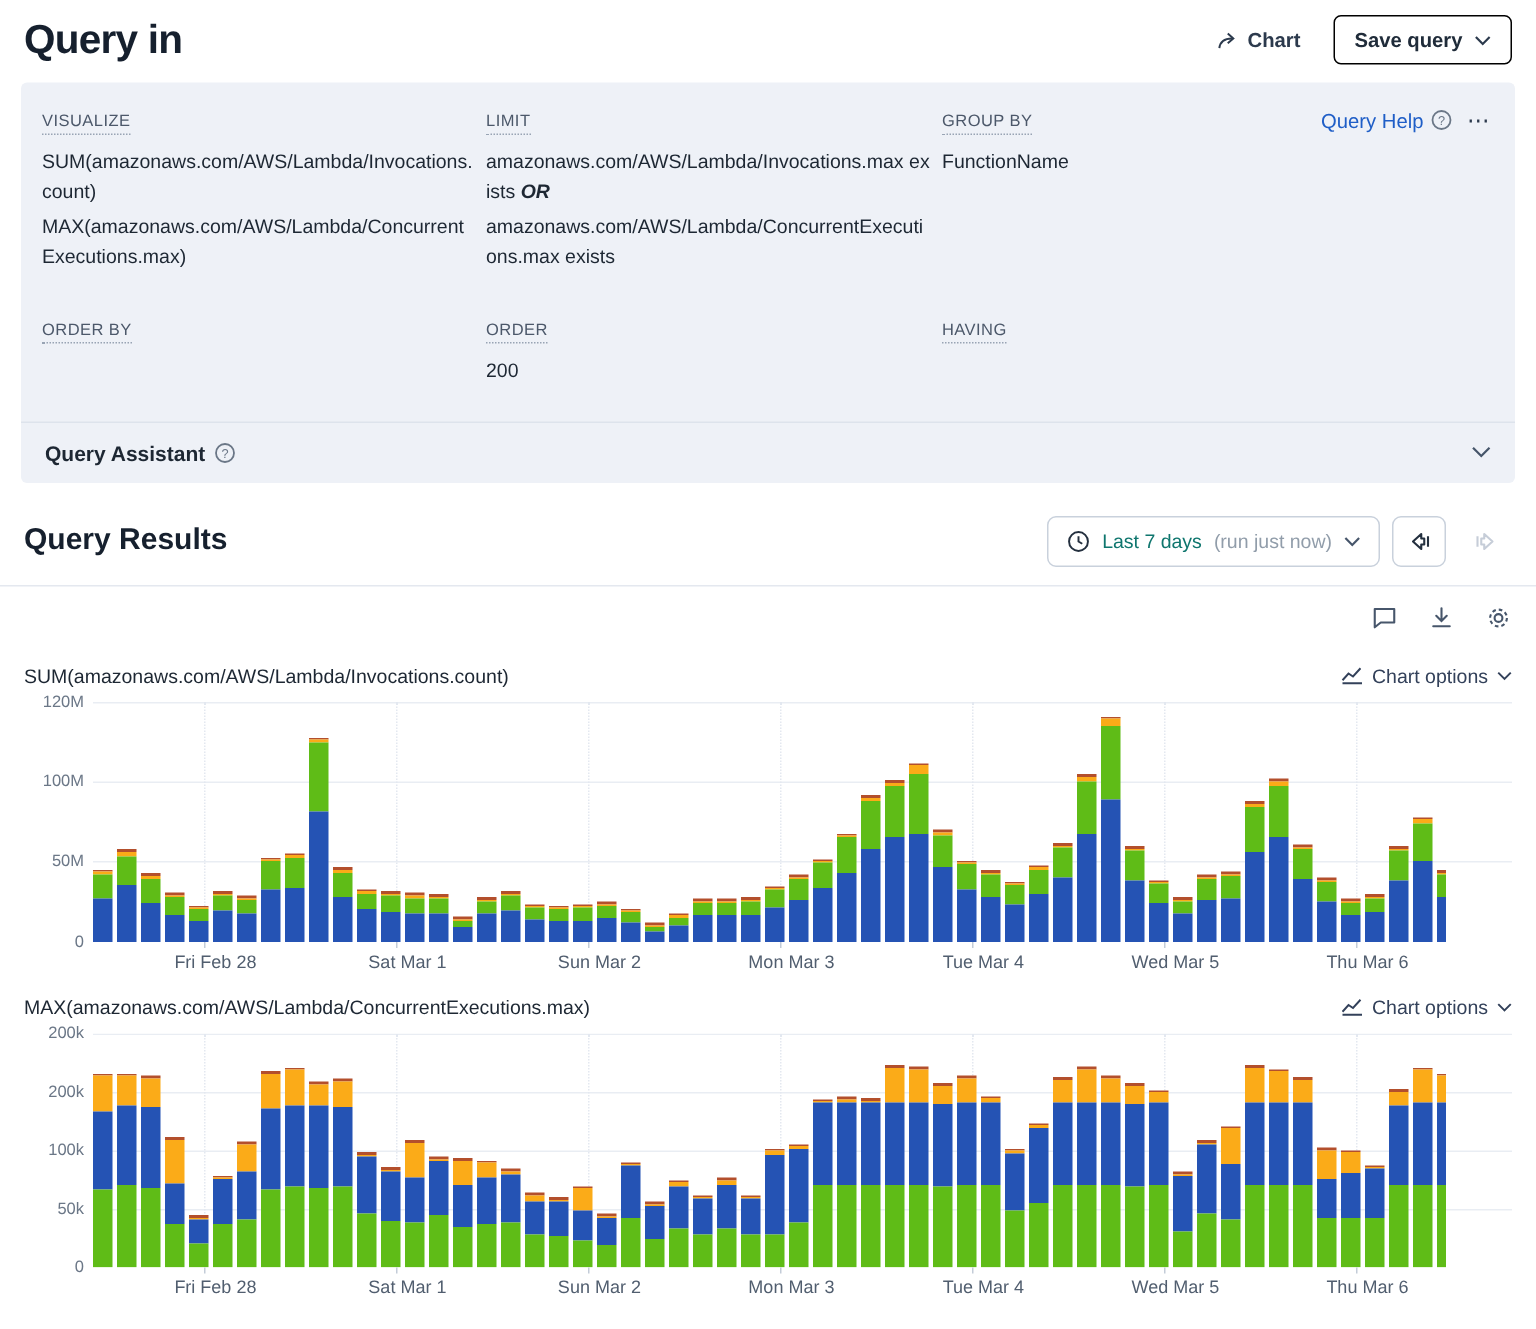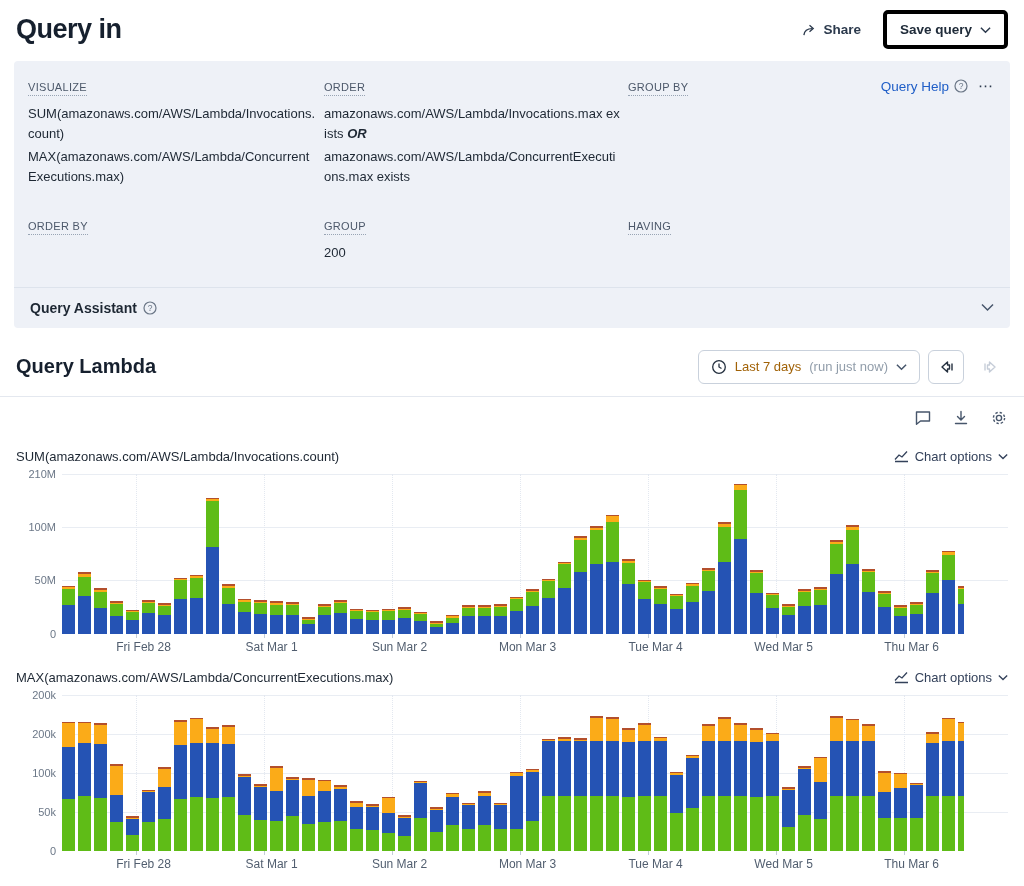--- a/index.html
+++ b/index.html
@@ -6,21 +6,21 @@
   html,body { width:1024px; background:#fff; font-family:"Liberation Sans", sans-serif; color:#1d2733; }
   svg { display:block; }
 
   
   .top-header { display:flex; align-items:center; padding:10px 16px 8px 16px; }
   .page-title { font-size:27px; font-weight:800; color:#16202e; letter-spacing:-0.5px; }
   .dataset-btn { display:flex; align-items:center; gap:7px; margin-left:12px; border:1px solid #c9d1dc;
     border-radius:5px; padding:7px 11px; font-size:13.5px; color:#1d2733; background:#fff; cursor:pointer; }
   .header-right { margin-left:auto; display:flex; align-items:center; gap:22px; }
   .share-link { display:flex; align-items:center; gap:6px; font-size:13.5px; color:#2c3a4d; font-weight:600; cursor:pointer; }
-  .save-query-btn { display:flex; align-items:center; gap:8px; border:4px solid #000000; border-radius:5px;
+  .save-query-btn { display:flex; align-items:center; gap:8px; border:1px solid #000000; border-radius:5px;
     padding:8px 13px; font-size:13.5px; font-weight:700; color:#202c3a; background:#fff; cursor:pointer; }
 
   
   .qb-panel { margin:4px 14px 0 14px; background:#eef1f7; border-radius:4px; }
   .qb-grid { display:grid; grid-template-columns: 288px 296px 1fr 150px; column-gap:8px; row-gap:30px; padding:16px 14px 24px 14px; }
   .qb-label { display:inline-block; font-size:11px; color:#4c586a; letter-spacing:0.3px;
     border-bottom:1px dotted #98a4b4; padding-bottom:2px; margin-bottom:8px; font-weight:400; }
   .qb-value { font-size:13px; color:#1d2733; line-height:1.5; word-break:break-all; }
   .qb-value + .qb-value { margin-top:4px; }
   .qb-op { font-weight:700; font-style:italic; }
@@ -33,21 +33,21 @@
   .qa-row { display:flex; align-items:center; border-top:1px solid #dde3ec; padding:12px 16px; cursor:pointer; }
   .qa-title { font-size:14px; font-weight:700; color:#1d2733; margin-right:6px; }
   .qa-chevron { margin-left:auto; }
 
   
   .results-header { display:flex; align-items:center; padding:22px 16px 12px 16px; }
   .results-title { font-size:20px; font-weight:700; color:#16202e; }
   .results-controls { margin-left:auto; display:flex; align-items:center; gap:8px; }
   .time-range-btn { display:flex; align-items:center; gap:8px; border:1px solid #c9d1dc; border-radius:6px;
     padding:8px 12px; background:#fff; font-size:13px; cursor:pointer; }
-  .time-range-main { color:#a16207; }
+  .time-range-main { color:#0f766e; }
   .time-range-note { color:#919daa; }
   .nav-btn { width:36px; height:34px; display:flex; align-items:center; justify-content:center;
     border:1px solid #c9d1dc; border-radius:6px; background:#fff; cursor:pointer; }
   .nav-btn.disabled { border:none; cursor:default; }
 
   .meta-row { display:flex; align-items:center; border-top:1px solid #e4e8ef; margin:0 0 0 0; padding:12px 16px; }
   .meta-text { font-size:13px; color:#1d2733; }
   .meta-icons { margin-left:auto; display:flex; align-items:center; gap:20px; }
   .meta-icons .ic { cursor:pointer; }
 
@@ -79,68 +79,69 @@
 <div class="top-header">
   <div class="page-title">Query in</div>
   <div class="header-right">
     <div class="share-link">
       <span>
         <svg width="15" height="14" viewBox="0 0 16 15" fill="none" stroke="#2c3a4d" stroke-width="1.4">
           <path d="M2 13c.5-5 4.5-7 9-7"></path>
             <path d="M8 2.5L12 6l-4 3.5"></path>
         </svg>
       </span>
-      <span>Share</span>
+      <span>Chart</span>
     </div>
     <button class="save-query-btn">
       <span>Save query</span>
       <span>
         <svg width="11" height="8" viewBox="0 0 12 8" fill="none" stroke="#2c3a4d" stroke-width="1.6">
             <path d="M1 1.5l5 5 5-5"></path>
           </svg>
       </span>
     </button>
   </div>
 </div>
 
 <div class="qb-panel">
   <div class="qb-grid">
     <div>
       <span class="qb-label">VISUALIZE</span>
       <div class="qb-value">SUM(amazonaws.com/AWS/Lambda/Invocations.count)</div>
       <div class="qb-value">MAX(amazonaws.com/AWS/Lambda/ConcurrentExecutions.max)</div>
     </div>
     <div>
-      <span class="qb-label">ORDER</span>
+      <span class="qb-label">LIMIT</span>
       <div class="qb-value"><span>amazonaws.com/AWS/Lambda/Invocations.max exists </span><span class="qb-op">OR</span></div>
       <div class="qb-value">amazonaws.com/AWS/Lambda/ConcurrentExecutions.max exists</div>
     </div>
     <div>
       <span class="qb-label">GROUP BY</span>
+      <div class="qb-value">FunctionName</div>
     </div>
     <div class="qb-right">
       <div class="query-help-row">
         <div class="query-help">
           <span>Query Help</span>
           <span>
             <svg width="14" height="14" viewBox="0 0 14 14">
                 <circle cx="7" cy="7" r="6" fill="none" stroke="#6b7787" stroke-width="1.2"></circle>
                 <text x="7" y="10" font-size="8.5" text-anchor="middle" fill="#6b7787" font-family="Liberation Sans, sans-serif">?</text>
               </svg>
           </span>
         </div>
         <div class="more-menu">⋯</div>
       </div>
     </div>
 
     <div>
       <span class="qb-label">ORDER BY</span>
     </div>
     <div>
-      <span class="qb-label">GROUP</span>
+      <span class="qb-label">ORDER</span>
       <div class="qb-value">200</div>
     </div>
     <div>
       <span class="qb-label">HAVING</span>
     </div>
     <div></div>
   </div>
 
   <div class="qa-row">
     <span class="qa-title">Query Assistant</span>
@@ -152,21 +153,21 @@
     </span>
     <span class="qa-chevron">
       <svg width="13" height="9" viewBox="0 0 13 9" fill="none" stroke="#47566b" stroke-width="1.5">
           <path d="M1 1.5l5.5 5.5L12 1.5"></path>
         </svg>
     </span>
   </div>
 </div>
 
 <div class="results-header">
-  <div class="results-title">Query Lambda</div>
+  <div class="results-title">Query Results</div>
   <div class="results-controls">
     <div class="time-range-btn">
       <span>
         <svg width="16" height="16" viewBox="0 0 16 16" fill="none" stroke="#24303f" stroke-width="1.3">
             <circle cx="8" cy="8" r="6.3"></circle>
             <path d="M8 4.5V8l2.5 1.5"></path>
           </svg>
       </span>
       <span class="time-range-main">Last 7 days</span>
       <span class="time-range-note">(run just now)</span>
@@ -224,21 +225,21 @@
       <span>Chart options</span>
       <span>
         <svg width="10" height="7" viewBox="0 0 12 8" fill="none" stroke="#33415a" stroke-width="1.6">
             <path d="M1 1.5l5 5 5-5"></path>
           </svg>
       </span>
     </div>
   </div>
   <div class="chart-body">
     <div class="yaxis">
-        <div class="ytick" style="top: 0px;">210M</div>
+        <div class="ytick" style="top: 0px;">120M</div>
         <div class="ytick" style="top: 53.3333px;">100M</div>
         <div class="ytick" style="top: 106.667px;">50M</div>
         <div class="ytick" style="top: 160px;">0</div>
       </div>
     <div class="plot-wrap">
       <div class="plot">
 
       <div class="gridline" style="top: 0px;"></div>
           <div class="gridline" style="top: 53.3333px;"></div>
           <div class="gridline" style="top: 106.667px;"></div>

